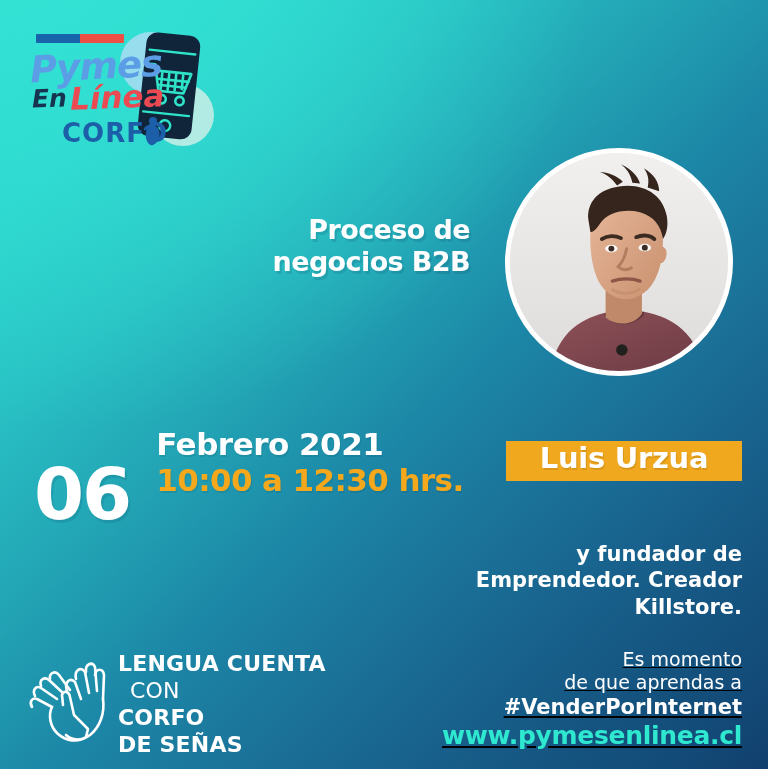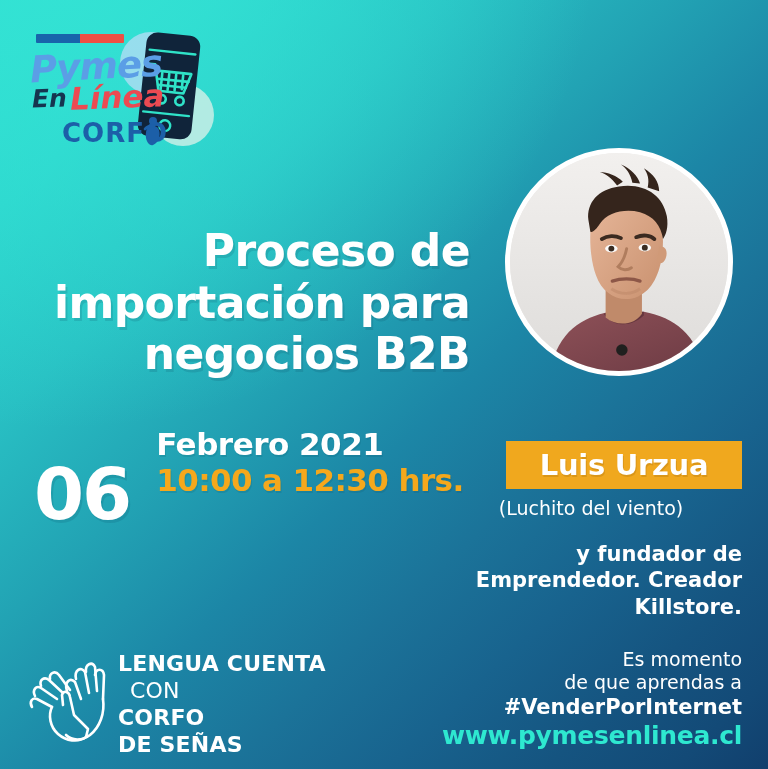--- a/index.html
+++ b/index.html
@@ -108,21 +108,21 @@
   
   #title {
     position: absolute;
     left: 40px;
     top: 196px;
     width: 430px;
     text-align: right;
     color: #ffffff;
     font-family: "DejaVu Sans", sans-serif;
     font-weight: bold;
-    font-size: 44px;
+    font-size: 27px;
     line-height: 1.17;
     letter-spacing: -0.6px;
     text-shadow: 2px 3px 0 rgba(10,70,95,0.16);
   }
   #title .tl { display: block; }
 
   
   #portrait {
     position: absolute;
     left: 505px;
@@ -178,24 +178,24 @@
     text-shadow: 1px 2px 0 rgba(10,70,95,0.14);
     margin-top: 2px;
   }
 
   
   #speaker-name-banner {
     position: absolute;
     left: 506px;
     top: 441px;
     width: 236px;
-    height: 48px;
+    height: 40px;
     background: #f0a81e;
     display: flex;
-    align-items: center;
+    align-items: flex-start;
     justify-content: center;
   }
   #speaker-name {
     font-family: "DejaVu Sans", sans-serif;
     font-weight: bold;
     font-size: 29px;
     color: #ffffff;
     letter-spacing: -0.3px;
     text-shadow: 1px 2px 0 rgba(120,70,0,0.18);
   }
@@ -224,20 +224,21 @@
   #speaker-bio span { display: block; }
 
   
   #cta {
     position: absolute;
     left: 400px;
     top: 648px;
     width: 342px;
     text-align: right;
     line-height: 1.2;
+    text-decoration: underline;
   }
   .cta-line {
     display: block;
     font-family: "DejaVu Sans", sans-serif;
     font-size: 19px;
     color: #ffffff;
   }
   .cta-hash {
     display: block;
     font-family: "DejaVu Sans", sans-serif;
@@ -314,21 +315,20 @@
     <div class="logo-word logo-corfo">CORFO</div>
     <svg class="corfo-figure" viewBox="0 0 22 30">
       <circle cx="11" cy="5" r="4" fill="#1c5fa8"></circle>
       <path d="M11 10 C5 11 3 16 4 22 C5 27 8 30 11 29 C16 27 19 20 17 14 C16 11 14 10 11 10 Z" fill="#1c5fa8"></path>
       <path d="M3 13 C6 10 9 9 12 10" stroke="#1c5fa8" stroke-width="2.6" fill="none" stroke-linecap="round"></path>
     </svg>
   </div>
 
   <h1 id="title">
     <span class="tl">Proceso de</span>
-    <span class="tl">importación para</span>
     <span class="tl">negocios B2B</span>
   </h1>
 
   <div id="portrait">
     <svg viewBox="0 0 228 228">
       <defs>
         <linearGradient id="bgph" x1="0" y1="0" x2="0" y2="1">
           <stop offset="0" stop-color="#f2f0ee"></stop>
           <stop offset="1" stop-color="#dedcda"></stop>
         </linearGradient>
@@ -380,21 +380,20 @@
     <div id="day-number">06</div>
     <div id="date-right">
       <div id="month-year">Febrero 2021</div>
       <div id="time-range">10:00 a 12:30 hrs.</div>
     </div>
   </div>
 
   <div id="speaker-name-banner">
     <span id="speaker-name">Luis Urzua</span>
   </div>
-  <div id="speaker-nickname">(Luchito del viento)</div>
   <div id="speaker-bio">
     <span>y fundador de</span>
     <span>Emprendedor. Creador</span>
     <span>Killstore.</span>
   </div>
 
   <div id="cta">
     <span class="cta-line">Es momento</span>
     <span class="cta-line">de que aprendas a</span>
     <span class="cta-hash">#VenderPorInternet</span>

